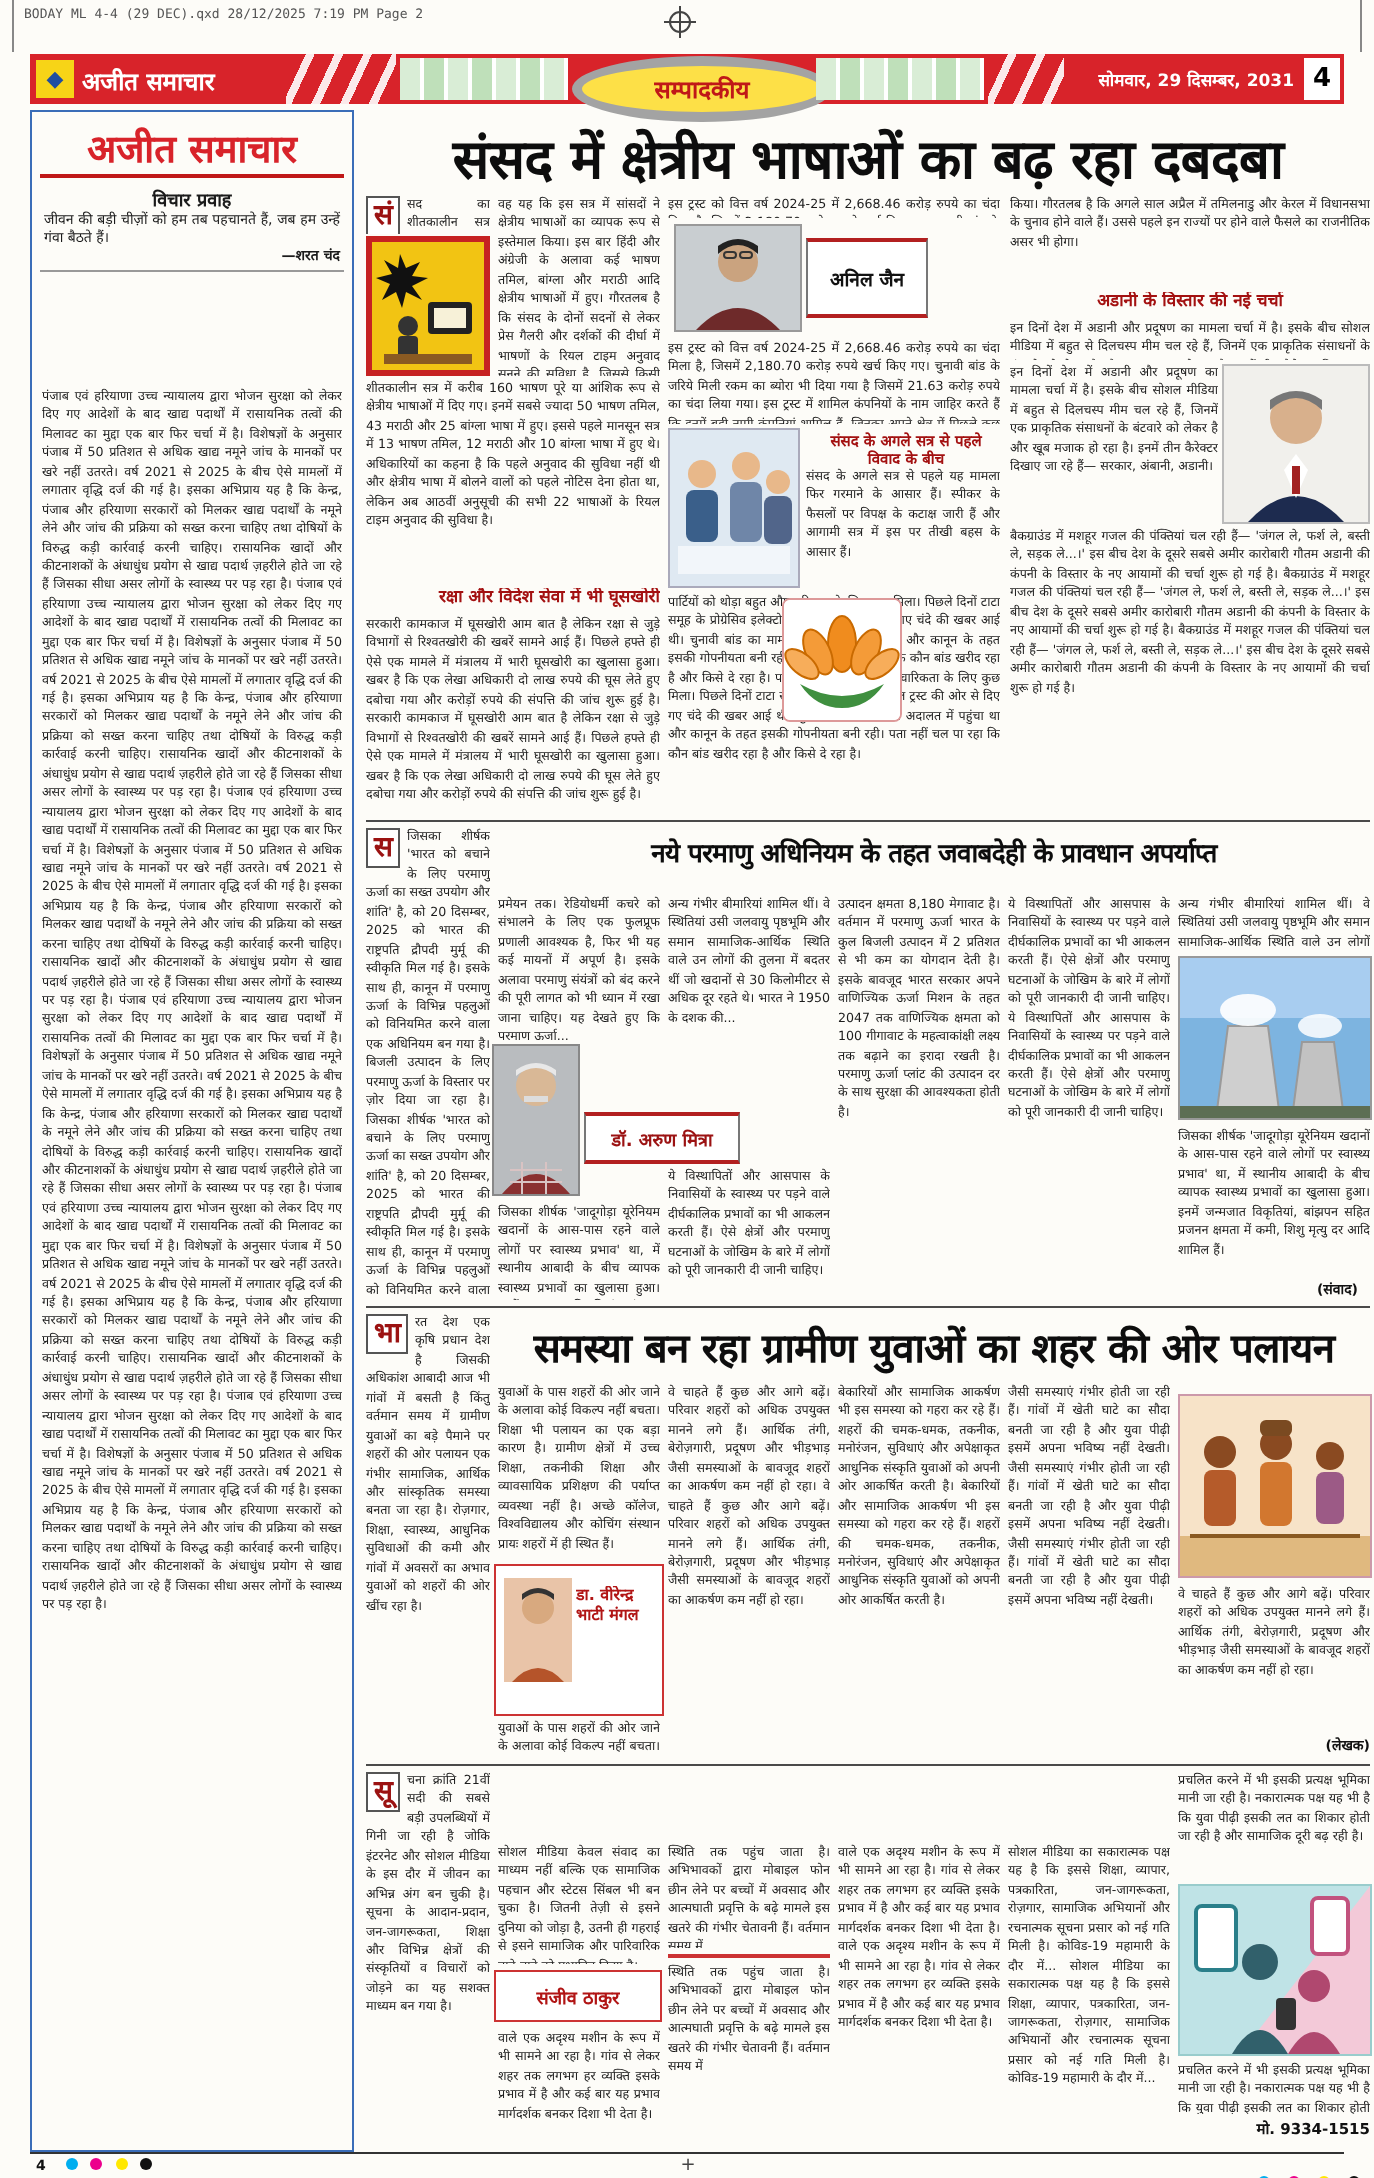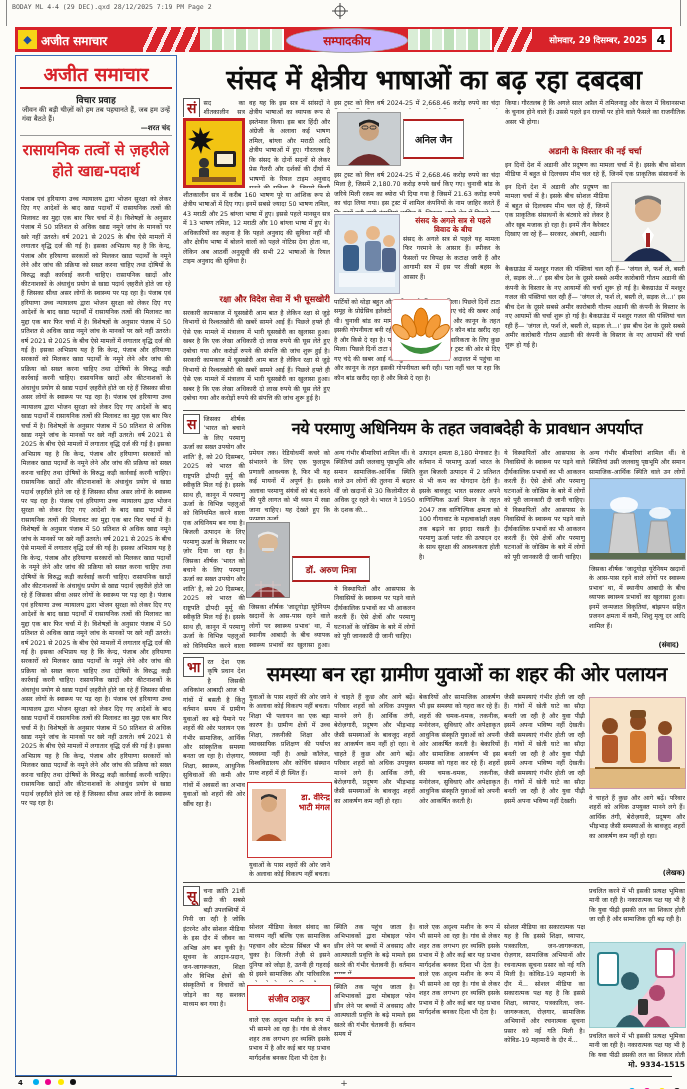--- a/index.html
+++ b/index.html
@@ -38,36 +38,35 @@
   </div>
 
   <div class="abs" style="left:6px;top:0;width:1px;height:26px;background:#888;"></div>
   <div class="abs" style="left:680px;top:0;width:1px;height:26px;background:#888;"></div>
 
   <div class="abs mast" style="left:15px;top:27px;width:657px;height:25px;">
     <div class="abs" style="left:3px;top:3px;width:19px;height:19px;background:#f7d417;display:flex;align-items:center;justify-content:center;color:#1f4ea1;font-size:11px;">◆</div>
     <div class="abs" style="left:26px;top:5px;width:100px;height:16px;color:#fff;font-weight:bold;font-size:12px;white-space:nowrap;">अजीत समाचार</div>
     <div class="abs stripes" style="left:128px;top:0;width:55px;height:25px;"></div>
     <div class="abs greens" style="left:185px;top:2px;width:84px;height:21px;"></div>
-    <div class="abs" style="left:271px;top:1px;width:120px;height:23px;background:#c4b5fd;border:1px solid #a3a3a3;border-radius:50%;
+    <div class="abs" style="left:271px;top:1px;width:120px;height:23px;background:#fde047;border:5px solid #a3a3a3;border-radius:50%;
          display:flex;align-items:center;justify-content:center;color:#c01818;font-weight:bold;font-size:12px;">सम्पादकीय</div>
     <div class="abs greens" style="left:393px;top:2px;width:84px;height:21px;"></div>
     <div class="abs stripes" style="left:479px;top:0;width:38px;height:25px;"></div>
-    <div class="abs" style="left:520px;top:7px;width:112px;height:13px;color:#fff;font-weight:bold;font-size:8.5px;text-align:right;white-space:nowrap;">सोमवार, 29 दिसम्बर, 2025</div>
+    <div class="abs" style="left:520px;top:7px;width:112px;height:13px;color:#fff;font-weight:bold;font-size:8.5px;text-align:right;white-space:nowrap;">सोमवार, 29 दिसम्बर, 2031</div>
     <div class="abs" style="left:637px;top:2px;width:18px;height:21px;background:#fff;display:flex;align-items:center;justify-content:center;
          color:#000;font-weight:bold;font-size:13px;">4</div>
   </div>
 
   <div class="abs" style="left:15px;top:55px;width:162px;height:1021px;border:1.5px solid #3a6db8;background:#fdfcf8;box-sizing:border-box;"></div>
   <div class="abs" style="left:20px;top:61px;width:152px;height:26px;color:#d8232a;font-weight:800;font-size:19px;text-align:center;border-bottom:2px solid #c01818;white-space:nowrap;overflow:hidden;">अजीत समाचार</div>
   <div class="abs" style="left:20px;top:93px;width:152px;height:12px;font-weight:bold;font-size:9px;text-align:center;">विचार प्रवाह</div>
   <div class="abs" style="left:22px;top:106px;width:148px;height:18px;font-size:7px;line-height:1.35;text-align:justify;">जीवन की बड़ी चीज़ों को हम तब पहचानते हैं, जब हम उन्हें गंवा बैठते हैं।</div>
   <div class="abs" style="left:22px;top:123px;width:148px;height:9px;font-size:7px;font-weight:bold;text-align:right;">—शरत चंद</div>
   <div class="abs" style="left:20px;top:135px;width:152px;height:1px;background:#999;"></div>
-  <div class="abs" style="left:21px;top:140px;width:150px;height:50px;color:#d8232a;font-weight:800;font-size:15px;line-height:1.4;text-align:center;overflow:hidden;">रासायनिक तत्वों से ज़हरीले होते खाद्य-पदार्थ</div>
   <div class="abs bt" style="left:21px;top:194px;width:150px;height:876px;">पंजाब एवं हरियाणा उच्च न्यायालय द्वारा भोजन सुरक्षा को लेकर दिए गए आदेशों के बाद खाद्य पदार्थों में रासायनिक तत्वों की मिलावट का मुद्दा एक बार फिर चर्चा में है। विशेषज्ञों के अनुसार पंजाब में 50 प्रतिशत से अधिक खाद्य नमूने जांच के मानकों पर खरे नहीं उतरते। वर्ष 2021 से 2025 के बीच ऐसे मामलों में लगातार वृद्धि दर्ज की गई है। इसका अभिप्राय यह है कि केन्द्र, पंजाब और हरियाणा सरकारों को मिलकर खाद्य पदार्थों के नमूने लेने और जांच की प्रक्रिया को सख्त करना चाहिए तथा दोषियों के विरुद्ध कड़ी कार्रवाई करनी चाहिए। रासायनिक खादों और कीटनाशकों के अंधाधुंध प्रयोग से खाद्य पदार्थ ज़हरीले होते जा रहे हैं जिसका सीधा असर लोगों के स्वास्थ्य पर पड़ रहा है। पंजाब एवं हरियाणा उच्च न्यायालय द्वारा भोजन सुरक्षा को लेकर दिए गए आदेशों के बाद खाद्य पदार्थों में रासायनिक तत्वों की मिलावट का मुद्दा एक बार फिर चर्चा में है। विशेषज्ञों के अनुसार पंजाब में 50 प्रतिशत से अधिक खाद्य नमूने जांच के मानकों पर खरे नहीं उतरते। वर्ष 2021 से 2025 के बीच ऐसे मामलों में लगातार वृद्धि दर्ज की गई है। इसका अभिप्राय यह है कि केन्द्र, पंजाब और हरियाणा सरकारों को मिलकर खाद्य पदार्थों के नमूने लेने और जांच की प्रक्रिया को सख्त करना चाहिए तथा दोषियों के विरुद्ध कड़ी कार्रवाई करनी चाहिए। रासायनिक खादों और कीटनाशकों के अंधाधुंध प्रयोग से खाद्य पदार्थ ज़हरीले होते जा रहे हैं जिसका सीधा असर लोगों के स्वास्थ्य पर पड़ रहा है। पंजाब एवं हरियाणा उच्च न्यायालय द्वारा भोजन सुरक्षा को लेकर दिए गए आदेशों के बाद खाद्य पदार्थों में रासायनिक तत्वों की मिलावट का मुद्दा एक बार फिर चर्चा में है। विशेषज्ञों के अनुसार पंजाब में 50 प्रतिशत से अधिक खाद्य नमूने जांच के मानकों पर खरे नहीं उतरते। वर्ष 2021 से 2025 के बीच ऐसे मामलों में लगातार वृद्धि दर्ज की गई है। इसका अभिप्राय यह है कि केन्द्र, पंजाब और हरियाणा सरकारों को मिलकर खाद्य पदार्थों के नमूने लेने और जांच की प्रक्रिया को सख्त करना चाहिए तथा दोषियों के विरुद्ध कड़ी कार्रवाई करनी चाहिए। रासायनिक खादों और कीटनाशकों के अंधाधुंध प्रयोग से खाद्य पदार्थ ज़हरीले होते जा रहे हैं जिसका सीधा असर लोगों के स्वास्थ्य पर पड़ रहा है। पंजाब एवं हरियाणा उच्च न्यायालय द्वारा भोजन सुरक्षा को लेकर दिए गए आदेशों के बाद खाद्य पदार्थों में रासायनिक तत्वों की मिलावट का मुद्दा एक बार फिर चर्चा में है। विशेषज्ञों के अनुसार पंजाब में 50 प्रतिशत से अधिक खाद्य नमूने जांच के मानकों पर खरे नहीं उतरते। वर्ष 2021 से 2025 के बीच ऐसे मामलों में लगातार वृद्धि दर्ज की गई है। इसका अभिप्राय यह है कि केन्द्र, पंजाब और हरियाणा सरकारों को मिलकर खाद्य पदार्थों के नमूने लेने और जांच की प्रक्रिया को सख्त करना चाहिए तथा दोषियों के विरुद्ध कड़ी कार्रवाई करनी चाहिए। रासायनिक खादों और कीटनाशकों के अंधाधुंध प्रयोग से खाद्य पदार्थ ज़हरीले होते जा रहे हैं जिसका सीधा असर लोगों के स्वास्थ्य पर पड़ रहा है। पंजाब एवं हरियाणा उच्च न्यायालय द्वारा भोजन सुरक्षा को लेकर दिए गए आदेशों के बाद खाद्य पदार्थों में रासायनिक तत्वों की मिलावट का मुद्दा एक बार फिर चर्चा में है। विशेषज्ञों के अनुसार पंजाब में 50 प्रतिशत से अधिक खाद्य नमूने जांच के मानकों पर खरे नहीं उतरते। वर्ष 2021 से 2025 के बीच ऐसे मामलों में लगातार वृद्धि दर्ज की गई है। इसका अभिप्राय यह है कि केन्द्र, पंजाब और हरियाणा सरकारों को मिलकर खाद्य पदार्थों के नमूने लेने और जांच की प्रक्रिया को सख्त करना चाहिए तथा दोषियों के विरुद्ध कड़ी कार्रवाई करनी चाहिए। रासायनिक खादों और कीटनाशकों के अंधाधुंध प्रयोग से खाद्य पदार्थ ज़हरीले होते जा रहे हैं जिसका सीधा असर लोगों के स्वास्थ्य पर पड़ रहा है। पंजाब एवं हरियाणा उच्च न्यायालय द्वारा भोजन सुरक्षा को लेकर दिए गए आदेशों के बाद खाद्य पदार्थों में रासायनिक तत्वों की मिलावट का मुद्दा एक बार फिर चर्चा में है। विशेषज्ञों के अनुसार पंजाब में 50 प्रतिशत से अधिक खाद्य नमूने जांच के मानकों पर खरे नहीं उतरते। वर्ष 2021 से 2025 के बीच ऐसे मामलों में लगातार वृद्धि दर्ज की गई है। इसका अभिप्राय यह है कि केन्द्र, पंजाब और हरियाणा सरकारों को मिलकर खाद्य पदार्थों के नमूने लेने और जांच की प्रक्रिया को सख्त करना चाहिए तथा दोषियों के विरुद्ध कड़ी कार्रवाई करनी चाहिए। रासायनिक खादों और कीटनाशकों के अंधाधुंध प्रयोग से खाद्य पदार्थ ज़हरीले होते जा रहे हैं जिसका सीधा असर लोगों के स्वास्थ्य पर पड़ रहा है।</div>
 
   <div class="abs hl" style="left:183px;top:60px;width:502px;height:36px;font-size:27px;">संसद में क्षेत्रीय भाषाओं का बढ़ रहा दबदबा</div>
 
   <div class="abs bt" style="left:183px;top:98px;width:62px;height:19px;">
     <span class="dc">सं</span><span>सद का शीतकालीन सत्र नई ऐतिहासिक विधेयकों और नई चर्चाओं का गवाह बना, लेकिन एक बात जो साफ तौर पर उभरकर सामने आई</span>
   </div>
 
   <div class="abs img" style="left:183px;top:118px;width:62px;height:70px;border:3px solid #c62222;box-sizing:border-box;background:#f2c413;">
     <svg width="56" height="64" viewBox="0 0 56 64">
@@ -140,21 +139,21 @@
       <rect x="34" y="50" width="4" height="14" fill="#a22222"></rect>
     </svg>
   </div>
   <div class="abs bt" style="left:505px;top:264px;width:180px;height:143px;">बैकग्राउंड में मशहूर गजल की पंक्तियां चल रही हैं— 'जंगल ले, फर्श ले, बस्ती ले, सड़क ले...।' इस बीच देश के दूसरे सबसे अमीर कारोबारी गौतम अडानी की कंपनी के विस्तार के नए आयामों की चर्चा शुरू हो गई है। बैकग्राउंड में मशहूर गजल की पंक्तियां चल रही हैं— 'जंगल ले, फर्श ले, बस्ती ले, सड़क ले...।' इस बीच देश के दूसरे सबसे अमीर कारोबारी गौतम अडानी की कंपनी के विस्तार के नए आयामों की चर्चा शुरू हो गई है। बैकग्राउंड में मशहूर गजल की पंक्तियां चल रही हैं— 'जंगल ले, फर्श ले, बस्ती ले, सड़क ले...।' इस बीच देश के दूसरे सबसे अमीर कारोबारी गौतम अडानी की कंपनी के विस्तार के नए आयामों की चर्चा शुरू हो गई है।</div>
 
   <div class="abs sep" style="left:183px;top:410px;width:502px;"></div>
 
   <div class="abs bt" style="left:183px;top:414px;width:62px;height:236px;">
     <span class="dc">स</span><span>जिसका शीर्षक 'भारत को बचाने के लिए परमाणु ऊर्जा का सख्त उपयोग और शांति' है, को 20 दिसम्बर, 2025 को भारत की राष्ट्रपति द्रौपदी मुर्मू की स्वीकृति मिल गई है। इसके साथ ही, कानून में परमाणु ऊर्जा के विभिन्न पहलुओं को विनियमित करने वाला एक अधिनियम बन गया है। बिजली उत्पादन के लिए परमाणु ऊर्जा के विस्तार पर ज़ोर दिया जा रहा है। जिसका शीर्षक 'भारत को बचाने के लिए परमाणु ऊर्जा का सख्त उपयोग और शांति' है, को 20 दिसम्बर, 2025 को भारत की राष्ट्रपति द्रौपदी मुर्मू की स्वीकृति मिल गई है। इसके साथ ही, कानून में परमाणु ऊर्जा के विभिन्न पहलुओं को विनियमित करने वाला एक अधिनियम बन गया है। बिजली उत्पादन के लिए परमाणु ऊर्जा के विस्तार पर ज़ोर दिया जा रहा है।</span>
   </div>
-  <div class="abs hl" style="left:249px;top:417px;width:436px;height:26px;font-size:16px;">नये परमाणु अधिनियम के तहत जवाबदेही के प्रावधान अपर्याप्त</div>
+  <div class="abs hl" style="left:249px;top:417px;width:436px;height:26px;font-size:13px;">नये परमाणु अधिनियम के तहत जवाबदेही के प्रावधान अपर्याप्त</div>
 
   <div class="abs bt" style="left:249px;top:448px;width:81px;height:72px;">प्रमेयन तक। रेडियोधर्मी कचरे को संभालने के लिए एक फुलप्रूफ प्रणाली आवश्यक है, फिर भी यह कई मायनों में अपूर्ण है। इसके अलावा परमाणु संयंत्रों को बंद करने की पूरी लागत को भी ध्यान में रखा जाना चाहिए। यह देखते हुए कि परमाणु ऊर्जा...</div>
   <div class="abs img" style="left:246px;top:522px;width:44px;height:76px;background:#b9bcbf;border:1px solid #888;box-sizing:border-box;">
     <svg width="42" height="74" viewBox="0 0 42 74">
       <rect width="42" height="74" fill="#b9bcbf"></rect>
       <circle cx="21" cy="20" r="10" fill="#d9b896"></circle>
       <path d="M11,15 q10,-8 20,0 l0,-3 q-10,-7 -20,0 z" fill="#e8e8e8"></path>
       <rect x="15" y="25" width="12" height="3" fill="#ddd"></rect>
       <path d="M4,74 q17,-20 34,0 z" fill="#8a3030"></path>
       <path d="M8,62 l26,0 M8,68 l26,0 M14,58 l0,16 M26,58 l0,16" stroke="#d9c3c3" stroke-width="1" fill="none"></path>
@@ -191,21 +190,21 @@
   <div class="abs bt" style="left:249px;top:692px;width:81px;height:88px;">युवाओं के पास शहरों की ओर जाने के अलावा कोई विकल्प नहीं बचता। शिक्षा भी पलायन का एक बड़ा कारण है। ग्रामीण क्षेत्रों में उच्च शिक्षा, तकनीकी शिक्षा और व्यावसायिक प्रशिक्षण की पर्याप्त व्यवस्था नहीं है। अच्छे कॉलेज, विश्वविद्यालय और कोचिंग संस्थान प्रायः शहरों में ही स्थित हैं।</div>
   <div class="abs" style="left:247px;top:782px;width:85px;height:76px;border:1px solid #c33;background:#fff;box-sizing:border-box;">
     <div class="abs img" style="left:4px;top:6px;width:34px;height:52px;background:#e9c4a8;">
       <svg width="34" height="52" viewBox="0 0 34 52">
         <rect width="34" height="52" fill="#e9c4a8"></rect>
         <circle cx="17" cy="15" r="8" fill="#d8a97f"></circle>
         <path d="M9,11 q8,-7 16,0 l0,-3 q-8,-6 -16,0 z" fill="#333"></path>
         <path d="M4,52 q13,-14 26,0 z" fill="#b5542a"></path>
       </svg>
     </div>
-    <div class="abs" style="left:40px;top:10px;width:42px;height:58px;color:#b11515;font-weight:bold;font-size:8px;line-height:1.3;text-align:right;overflow:hidden;">डा. वीरेन्द्र भाटी मंगल</div>
+    <div class="abs" style="left:40px;top:10px;width:42px;height:58px;color:#b11515;font-weight:bold;font-size:8px;line-height:1.3;text-align:left;overflow:hidden;">डा. वीरेन्द्र भाटी मंगल</div>
   </div>
   <div class="abs bt" style="left:249px;top:860px;width:81px;height:18px;">युवाओं के पास शहरों की ओर जाने के अलावा कोई विकल्प नहीं बचता। शिक्षा भी पलायन का एक बड़ा कारण है। ग्रामीण क्षेत्रों में उच्च शिक्षा, तकनीकी शिक्षा और व्यावसायिक प्रशिक्षण की पर्याप्त व्यवस्था नहीं है। अच्छे कॉलेज, विश्वविद्यालय और कोचिंग संस्थान प्रायः शहरों में ही स्थित हैं।</div>
   <div class="abs bt" style="left:334px;top:692px;width:81px;height:186px;">वे चाहते हैं कुछ और आगे बढ़ें। परिवार शहरों को अधिक उपयुक्त मानने लगे हैं। आर्थिक तंगी, बेरोज़गारी, प्रदूषण और भीड़भाड़ जैसी समस्याओं के बावजूद शहरों का आकर्षण कम नहीं हो रहा। वे चाहते हैं कुछ और आगे बढ़ें। परिवार शहरों को अधिक उपयुक्त मानने लगे हैं। आर्थिक तंगी, बेरोज़गारी, प्रदूषण और भीड़भाड़ जैसी समस्याओं के बावजूद शहरों का आकर्षण कम नहीं हो रहा।</div>
   <div class="abs bt" style="left:419px;top:692px;width:81px;height:186px;">बेकारियों और सामाजिक आकर्षण भी इस समस्या को गहरा कर रहे हैं। शहरों की चमक-धमक, तकनीक, मनोरंजन, सुविधाएं और अपेक्षाकृत आधुनिक संस्कृति युवाओं को अपनी ओर आकर्षित करती है। बेकारियों और सामाजिक आकर्षण भी इस समस्या को गहरा कर रहे हैं। शहरों की चमक-धमक, तकनीक, मनोरंजन, सुविधाएं और अपेक्षाकृत आधुनिक संस्कृति युवाओं को अपनी ओर आकर्षित करती है।</div>
   <div class="abs bt" style="left:504px;top:692px;width:81px;height:186px;">जैसी समस्याएं गंभीर होती जा रही हैं। गांवों में खेती घाटे का सौदा बनती जा रही है और युवा पीढ़ी इसमें अपना भविष्य नहीं देखती। जैसी समस्याएं गंभीर होती जा रही हैं। गांवों में खेती घाटे का सौदा बनती जा रही है और युवा पीढ़ी इसमें अपना भविष्य नहीं देखती। जैसी समस्याएं गंभीर होती जा रही हैं। गांवों में खेती घाटे का सौदा बनती जा रही है और युवा पीढ़ी इसमें अपना भविष्य नहीं देखती।</div>
   <div class="abs img" style="left:589px;top:697px;width:97px;height:92px;background:#f7e3c8;border:1px solid #c9a;box-sizing:border-box;">
     <svg width="95" height="90" viewBox="0 0 95 90">
       <rect width="95" height="90" fill="#f7e3c8"></rect>
       <rect y="70" width="95" height="20" fill="#e0b97f"></rect>
       <circle cx="20" cy="28" r="8" fill="#8a4a21"></circle>

